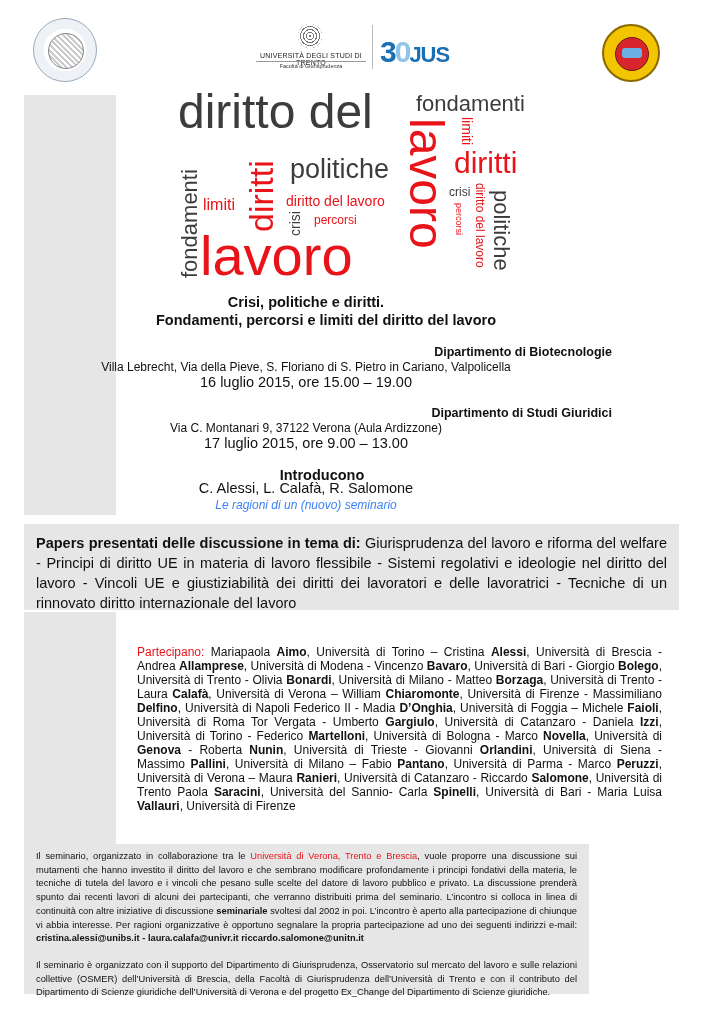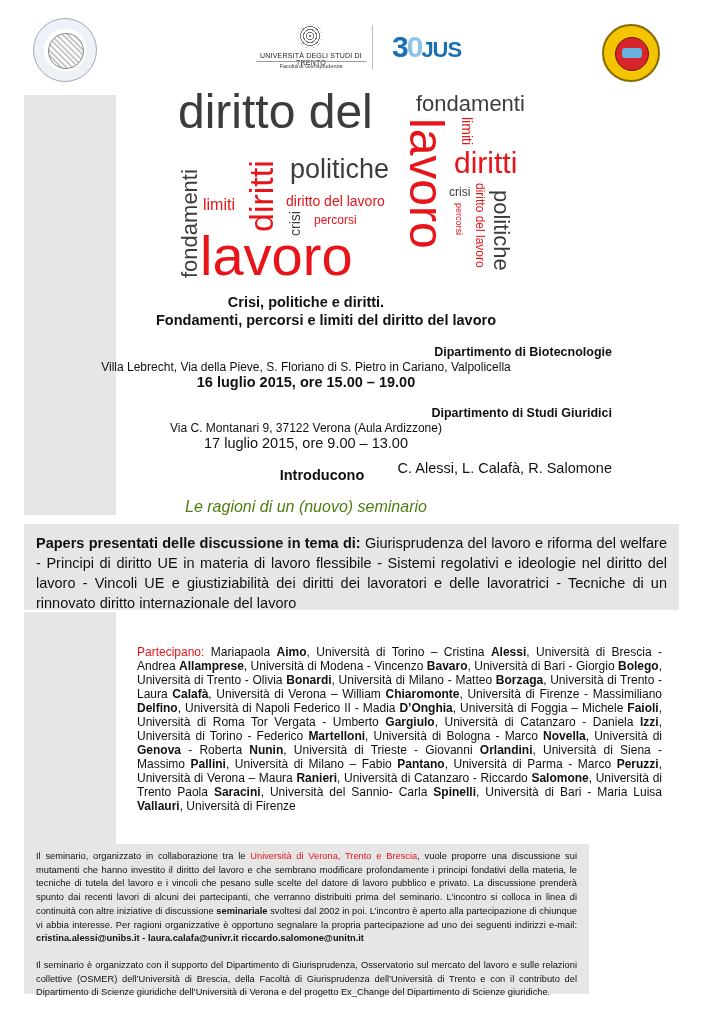--- a/index.html
+++ b/index.html
@@ -6,21 +6,21 @@
   body { width: 703px; height: 1012px; position: relative; overflow: hidden; font-family: "Liberation Sans", sans-serif; color: #111; }
   .abs { position: absolute; }
 
   
   .logo-brescia { left: 33px; top: 18px; width: 64px; height: 64px; border-radius: 50%; border: 1px solid #9ab; background: radial-gradient(circle, #fff 0 48%, #eef2f6 49% 100%); box-sizing: border-box; }
   .logo-brescia .inner { position: absolute; left: 14px; top: 14px; width: 34px; height: 34px; border-radius: 50%; border: 1px solid #888; background: repeating-linear-gradient(45deg, #ccc 0 2px, #fff 2px 4px); }
   .logo-trento-seal { left: 298px; top: 24px; width: 24px; height: 24px; border-radius: 50%; background: repeating-radial-gradient(circle, #777 0 1px, #fff 1px 3px); }
   .logo-trento-text { left: 256px; top: 52px; width: 110px; text-align: center; font-size: 7px; letter-spacing: 0.2px; color: #222; }
   .logo-trento-sub { left: 256px; top: 61px; width: 110px; text-align: center; font-size: 5.5px; color: #333; border-top: 1px solid #999; padding-top: 1px; }
   .logo-divider { left: 372px; top: 25px; width: 1px; height: 44px; background: #bbb; }
-  .logo-30jus { left: 380px; top: 30px; font-size: 30px; font-weight: bold; color: #1a6fb3; letter-spacing: -2px; line-height: 34px; margin-left: 12px; }
+  .logo-30jus { left: 380px; top: 30px; font-size: 30px; font-weight: bold; color: #1a6fb3; letter-spacing: -2px; line-height: 43px; }
   .logo-30jus .zero { color: #8fc3ea; }
   .logo-30jus .jus { font-size: 22px; letter-spacing: -1px; }
   .logo-verona { left: 602px; top: 24px; width: 58px; height: 58px; border-radius: 50%; background: #f2c500; border: 2px solid #8a6a00; box-sizing: border-box; }
   .logo-verona .inner { position: absolute; left: 11px; top: 11px; width: 32px; height: 32px; border-radius: 50%; background: #d8242b; border: 1px solid #6b1a1a; }
   .logo-verona .arch { position: absolute; left: 6px; top: 10px; width: 20px; height: 10px; background: #6ab0e0; border-radius: 3px; }
 
   
   .side-bar-1 { left: 24px; top: 95px; width: 92px; height: 420px; background: #e6e6e6; }
   .side-bar-2 { left: 24px; top: 612px; width: 92px; height: 232px; background: #e6e6e6; }
 
@@ -32,21 +32,21 @@
   .rot-cw { transform-origin: left top; transform: rotate(90deg); }
 
   
   .center { position: absolute; left: 0; width: 612px; text-align: center; }
   .title { font-weight: bold; font-size: 14.5px; }
   .dept { font-weight: bold; font-size: 12.5px; text-align: right; }
   .addr { font-size: 12px; }
   .date { font-size: 14.5px; }
   .intro-head { font-weight: bold; font-size: 14.5px; }
   .intro-names { font-size: 14.5px; }
-  .intro-sub { font-size: 16px; font-style: italic; color: #4d7c0f; }
+  .intro-sub { font-size: 12px; font-style: italic; color: #3b82f6; }
 
   
   .papers { left: 24px; top: 524px; width: 655px; height: 86px; background: #e6e6e6; box-sizing: border-box; padding: 9px 12px 0 12px; font-size: 14.5px; line-height: 20px; text-align: justify; }
   .papers b { font-weight: bold; }
 
   
   .participants { left: 137px; top: 645px; width: 525px; font-size: 12px; line-height: 14px; text-align: justify; }
   .red { color: #e8141a; }
 
   
@@ -91,28 +91,28 @@
   <div class="wc red rot-cw" style="left:486px; top:183px; font-size:12px;">diritto del lavoro</div>
   <div class="wc red rot-cw" style="left:463px; top:203px; font-size:9px;">percorsi</div>
   <div class="wc dark rot-cw" style="left:512px; top:190px; font-size:22px;">politiche</div>
 </div>
 
 <div class="center title" style="top:294px;">Crisi, politiche e diritti.</div>
 <div class="center title" style="top:312px;padding-left:20px;">Fondamenti, percorsi e limiti del diritto del lavoro</div>
 
 <div class="center dept" style="top:345px;">Dipartimento di Biotecnologie</div>
 <div class="center addr" style="top:360px;">Villa Lebrecht, Via della Pieve, S. Floriano di S. Pietro in Cariano, Valpolicella</div>
-<div class="center date" style="top:374px;font-weight:bold;">16 luglio 2015, ore 15.00 – 19.00</div>
+<div class="center date" style="top:374px;">16 luglio 2015, ore 15.00 – 19.00</div>
 
 <div class="center dept" style="top:406px;">Dipartimento di Studi Giuridici</div>
 <div class="center addr" style="top:421px;">Via C. Montanari 9, 37122 Verona (Aula Ardizzone)</div>
 <div class="center date" style="top:435px;">17 luglio 2015, ore 9.00 – 13.00</div>
 
 <div class="center intro-head" style="top:467px;margin-left:16px;">Introducono</div>
-<div class="center intro-names" style="top:460px;text-align:right;">C. Alessi, L. Calafà, R. Salomone</div>
+<div class="center intro-names" style="top:480px;">C. Alessi, L. Calafà, R. Salomone</div>
 <div class="center intro-sub" style="top:498px;">Le ragioni di un (nuovo) seminario</div>
 
 <div class="abs papers"><b>Papers presentati delle discussione in tema di:</b><span> Giurisprudenza del lavoro e riforma del welfare - Principi di diritto UE in materia di lavoro flessibile - Sistemi regolativi e ideologie nel diritto del lavoro - Vincoli UE e giustiziabilità dei diritti dei lavoratori e delle lavoratrici - Tecniche di un rinnovato diritto internazionale del lavoro</span></div>
 
 <div class="abs participants"><span class="red">Partecipano:</span><span id="plist"><span><span> Mariapaola </span><b>Aimo</b><span>, Università di Torino – Cristina </span></span><span><span></span><b>Alessi</b><span>, Università di Brescia - Andrea </span></span><span><span></span><b>Allamprese</b><span>, Università di Modena - Vincenzo </span></span><span><span></span><b>Bavaro</b><span>, Università di Bari - Giorgio </span></span><span><span></span><b>Bolego</b><span>, Università di Trento - Olivia </span></span><span><span></span><b>Bonardi</b><span>, Università di Milano - Matteo </span></span><span><span></span><b>Borzaga</b><span>, Università di Trento - Laura </span></span><span><span></span><b>Calafà</b><span>, Università di Verona – William </span></span><span><span></span><b>Chiaromonte</b><span>, Università di Firenze - Massimiliano </span></span><span><span></span><b>Delfino</b><span>, Università di Napoli Federico II - Madia </span></span><span><span></span><b>D’Onghia</b><span>, Università di Foggia – Michele </span></span><span><span></span><b>Faioli</b><span>, Università di Roma Tor Vergata - Umberto </span></span><span><span></span><b>Gargiulo</b><span>, Università di Catanzaro - Daniela </span></span><span><span></span><b>Izzi</b><span>, Università di Torino - Federico </span></span><span><span></span><b>Martelloni</b><span>, Università di Bologna - Marco </span></span><span><span></span><b>Novella</b><span>, Università di </span></span><span><span></span><b>Genova</b><span> - Roberta </span></span><span><span></span><b>Nunin</b><span>, Università di Trieste - Giovanni </span></span><span><span></span><b>Orlandini</b><span>, Università di Siena  - Massimo </span></span><span><span></span><b>Pallini</b><span>, Università di Milano – Fabio </span></span><span><span></span><b>Pantano</b><span>, Università di Parma - Marco </span></span><span><span></span><b>Peruzzi</b><span>, Università di Verona – Maura </span></span><span><span></span><b>Ranieri</b><span>, Università di Catanzaro - Riccardo </span></span><span><span></span><b>Salomone</b><span>, Università di Trento  Paola </span></span><span><span></span><b>Saracini</b><span>, Università del Sannio- Carla </span></span><span><span></span><b>Spinelli</b><span>, Università di Bari - Maria Luisa </span></span><span><span></span><b>Vallauri</b><span>, Università di Firenze</span></span></span></div>
 
 <div class="abs bottom">
   <p><span>Il seminario, organizzato in collaborazione tra le </span><span class="red">Università di Verona, Trento e Brescia</span><span>, vuole proporre una discussione sui mutamenti che hanno investito il diritto del lavoro e che sembrano modificare profondamente i principi fondativi della materia, le tecniche di tutela del lavoro e i vincoli che pesano sulle scelte del datore di lavoro pubblico e privato. La discussione prenderà spunto dai recenti lavori di alcuni dei partecipanti, che verranno distribuiti prima del seminario. L’incontro si colloca in linea di continuità con altre iniziative di discussione </span><b>seminariale</b><span> svoltesi dal 2002 in poi. L’incontro è aperto alla partecipazione di chiunque vi abbia interesse. Per ragioni organizzative è opportuno segnalare la propria partecipazione ad uno dei seguenti indirizzi e-mail: </span><b>cristina.alessi@unibs.it</b><b> - </b><b>laura.calafa@univr.it</b> <b>riccardo.salomone@unitn.it</b></p>
   <p>Il seminario è organizzato con il supporto del Dipartimento di Giurisprudenza, Osservatorio sul mercato del lavoro e sulle relazioni collettive (OSMER) dell’Università di Brescia, della Facoltà di Giurisprudenza dell’Università di Trento e con il contributo del Dipartimento di Scienze giuridiche dell’Università di Verona e del progetto Ex_Change del Dipartimento di Scienze giuridiche.</p>
 </div>

